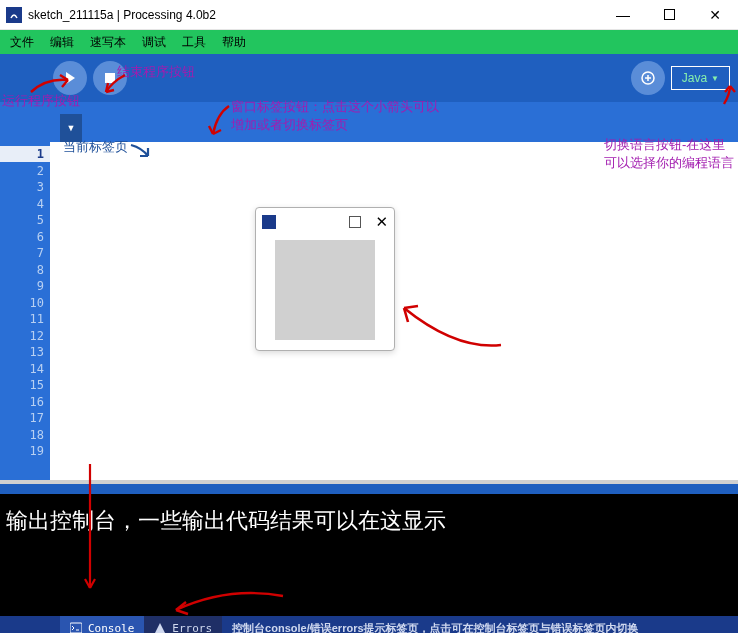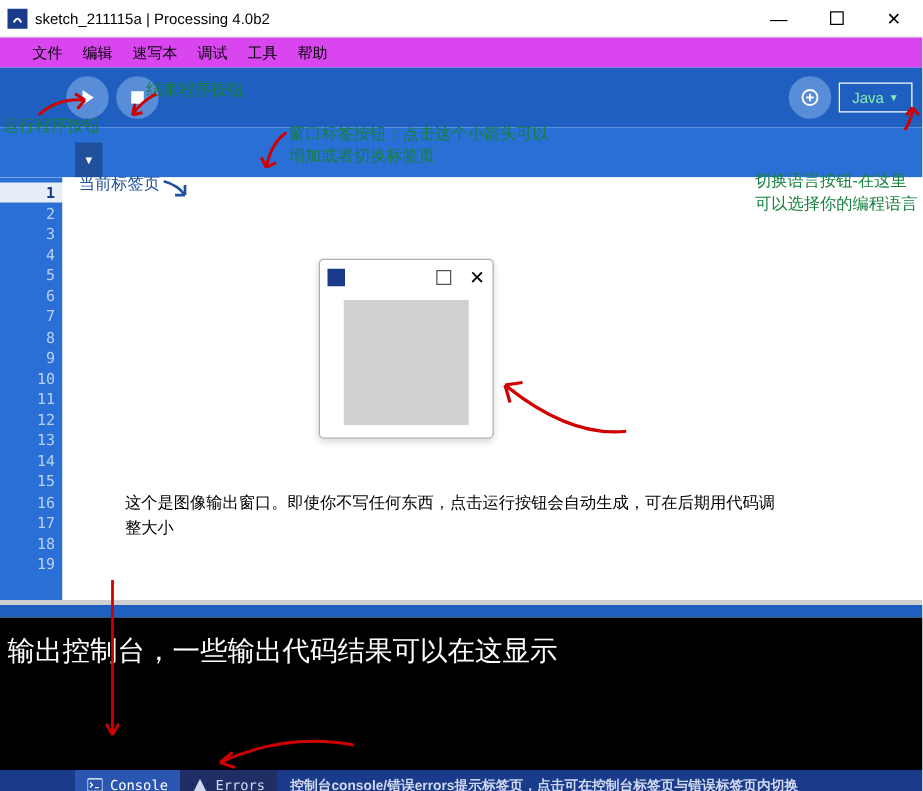--- a/index.html
+++ b/index.html
@@ -3,21 +3,21 @@
 <meta charset="utf-8">
 <style>
   * { box-sizing: border-box; margin: 0; padding: 0; }
   body { font-family: "Microsoft YaHei", sans-serif; font-size: 13px; background: #fff; width: 738px; height: 633px; overflow: hidden; position: relative; }
   .titlebar { height: 30px; background: #fff; display: flex; align-items: center; border-bottom: 1px solid #e5e5e5; }
   .titlebar .app-icon { width: 16px; height: 16px; background: #1a3a8a; margin: 0 6px; display: flex; align-items: center; justify-content: center; }
   .titlebar .app-icon svg { width: 10px; height: 10px; }
   .titlebar .title { flex: 1; font-size: 12px; color: #000; }
   .win-controls { display: flex; }
   .win-btn { width: 46px; height: 30px; display: flex; align-items: center; justify-content: center; font-size: 14px; }
-  .menubar { height: 24px; background: #d946ef; display: flex; align-items: center; padding: 0 20px; gap: 4px; font-size: 12px; }
+  .menubar { height: 24px; background: #22c55e; display: flex; align-items: center; padding: 0 4px; gap: 4px; font-size: 12px; }
   .menubar .menu-item { padding: 2px 6px; }
   .toolbar { height: 48px; background: #1f5fbf; position: relative; display: flex; align-items: center; padding: 0 8px; }
   .round-btn { width: 34px; height: 34px; border-radius: 50%; background: #5a8dd8; display: flex; align-items: center; justify-content: center; margin-right: 6px; cursor: pointer; }
   .round-btn svg { fill: #fff; }
   .toolbar-right { position: absolute; right: 8px; top: 7px; display: flex; align-items: center; gap: 6px; }
   .debug-ico { width: 34px; height: 34px; border-radius: 50%; background: #5a8dd8; display: flex; align-items: center; justify-content: center; }
   .lang-btn { border: 1px solid #fff; color: #86efac; padding: 4px 10px; font-size: 12px; display: flex; align-items: center; gap: 4px; }
   .tabbar { height: 40px; background: #2a6fd6; position: relative; display: flex; align-items: flex-end; padding-left: 60px; }
   .tab { background: #e8eef8; padding: 6px 26px 6px 12px; font-family: monospace; font-weight: bold; font-size: 13px; position: relative; }
   .tab-arrow { width: 22px; height: 28px; background: #1f5099; display: flex; align-items: center; justify-content: center; margin-left: 0; color: #fff; font-size: 9px; }
@@ -31,21 +31,21 @@
   .ow-max { width: 12px; height: 12px; border: 1px solid #555; margin-right: 14px; }
   .ow-close { font-size: 15px; }
   .ow-canvas { width: 100px; height: 100px; background: #d0d0d0; margin: 4px auto 10px; }
   .divider-thin { height: 4px; background: #d0d0d0; }
   .divider-blue { height: 10px; background: #1f5fbf; }
   .console { height: 122px; background: #000; color: #fff; font-size: 22px; padding: 12px 6px; }
   .bottombar { height: 24px; background: #1a3a8a; display: flex; align-items: center; font-size: 11px; color: #cfd8ef; }
   .btab { height: 24px; display: flex; align-items: center; padding: 0 10px; font-family: monospace; gap: 6px; }
   .btab.active { background: #2a55b0; color: #fff; }
   .btab svg { width: 12px; height: 12px; fill: currentColor; }
-  .annot { position: absolute; color: #15803d; font-size: 13px; pointer-events: none; }
+  .annot { position: absolute; color: #a21caf; font-size: 13px; pointer-events: none; }
   .annot-blue { color: #1f5099; }
   svg.arrow { position: absolute; pointer-events: none; }
   .first-line-hl { position:absolute; left:0; top:4px; height:16px; width:100%; background:#e8eef8; }
 </style>
 </head>
 <body>
 
 <div class="titlebar">
   <div class="app-icon">
     <svg viewBox="0 0 10 10">
@@ -128,21 +128,20 @@
     <div class="output-window">
       <div class="ow-title">
         <div class="ow-ico"></div>
         <div class="ow-sp"></div>
         <div class="ow-max"></div>
         <div class="ow-close">✕</div>
       </div>
       <div class="ow-canvas"></div>
     </div>
 
-    <div class="annot" style="left:50px; top:250px; color:#000; width:520px; line-height:1.5;">这个是图像输出窗口。即使你不写任何东西，点击运行按钮会自动生成，可在后期用代码调整大小</div>
   </div>
 </div>
 
 <div class="divider-thin"></div>
 <div class="divider-blue"></div>
 
 <div class="console">
   <span>输出控制台，一些输出代码结果可以在这显示</span>
 </div>
 

